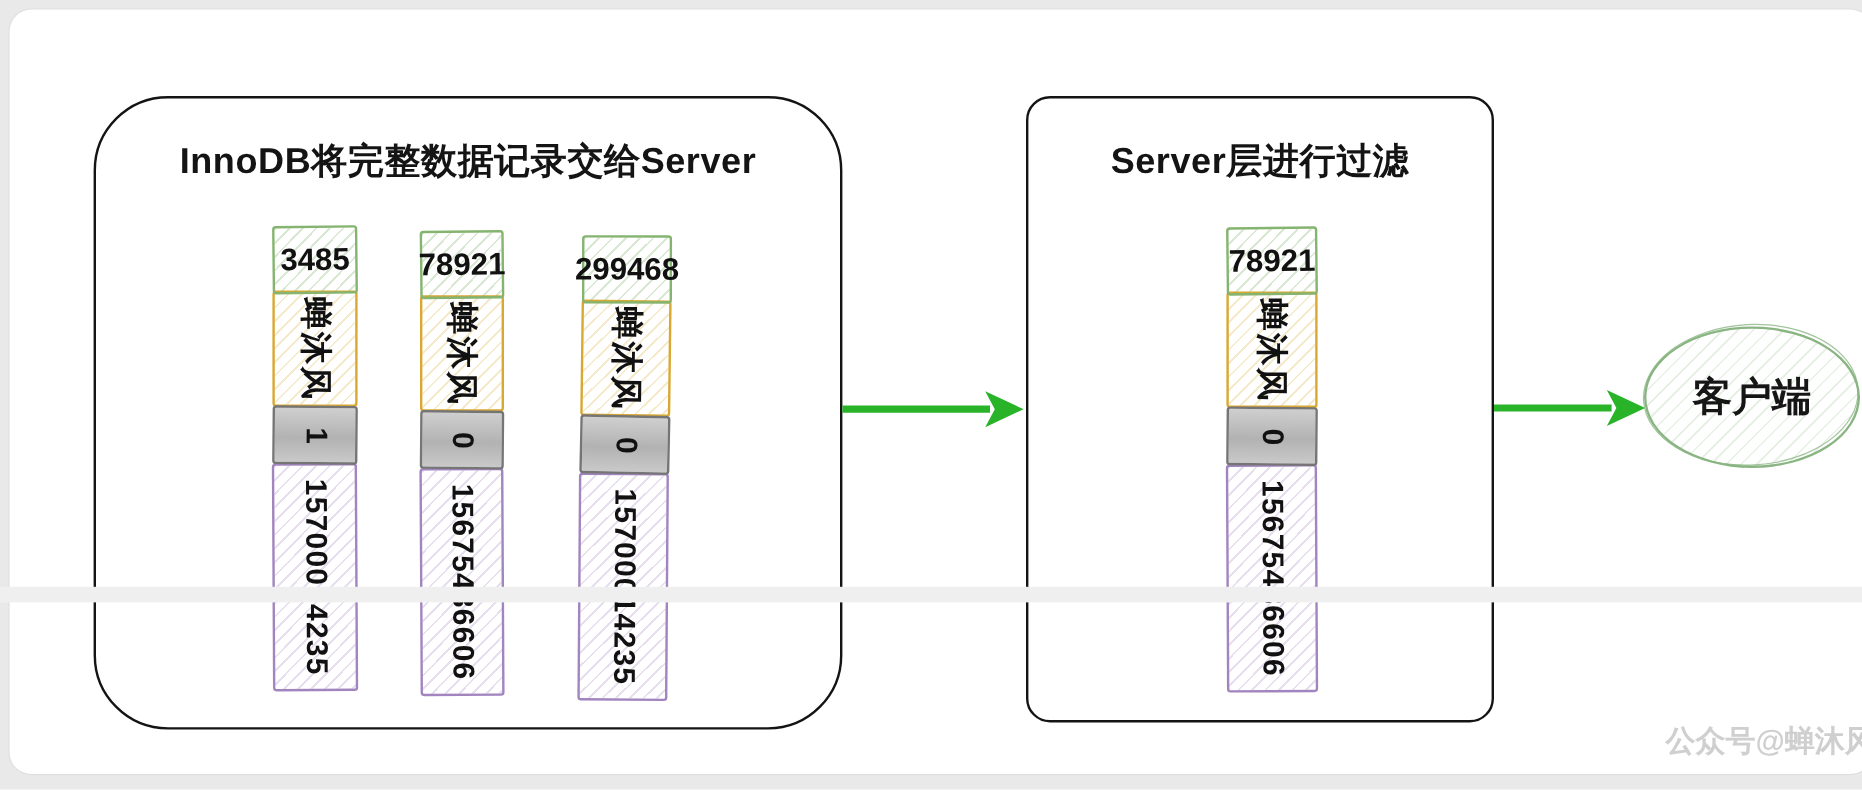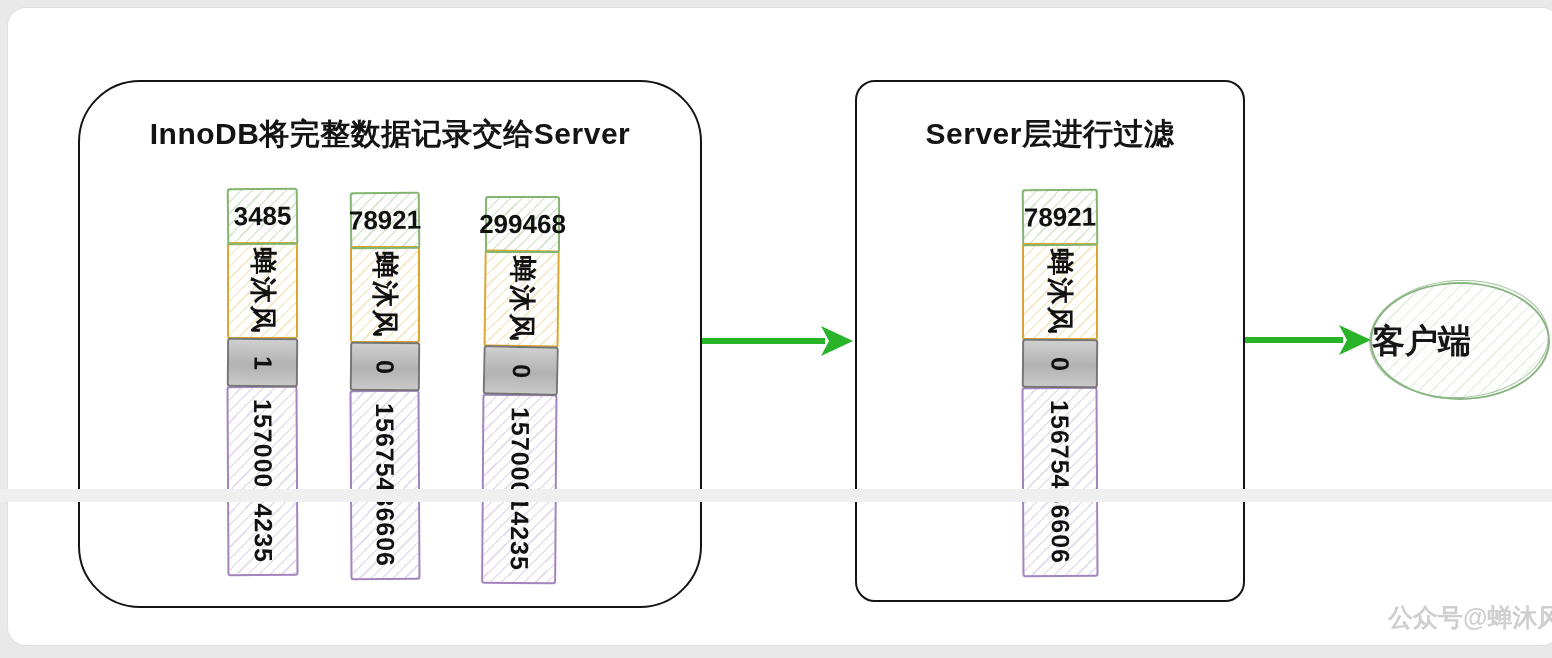--- a/index.html
+++ b/index.html
@@ -61,24 +61,24 @@
   }
   .vtext-name{font-size:27px;letter-spacing:2px;}
   .vtext-flag{font-size:25px;}
   .vtext-phone{font-size:25px;letter-spacing:1px;}
 
   
   .arrow{position:absolute;}
 
   
   .client-ellipse{
-    position:absolute;left:1370px;top:282px;width:176px;height:114px;
+    position:absolute;left:1370px;top:272px;width:176px;height:114px;
     border:2.5px solid #8ab583;border-radius:50%;
     background:repeating-linear-gradient(135deg,rgba(150,190,140,0.22) 0 1.5px,rgba(150,190,140,0) 1.5px 9px);
-    display:flex;align-items:center;justify-content:flex-start;
+    display:flex;align-items:center;justify-content:center;
   }
   .client-ellipse::before{
     content:"";position:absolute;left:-3px;top:-4px;right:-1px;bottom:0;
     border:1.5px solid rgba(138,181,131,0.8);border-radius:50%;
     transform:rotate(-3deg);
   }
   .client-label{font-size:33px;font-weight:600;color:#161616;position:relative;}
 
   
   .wm-secondary{

